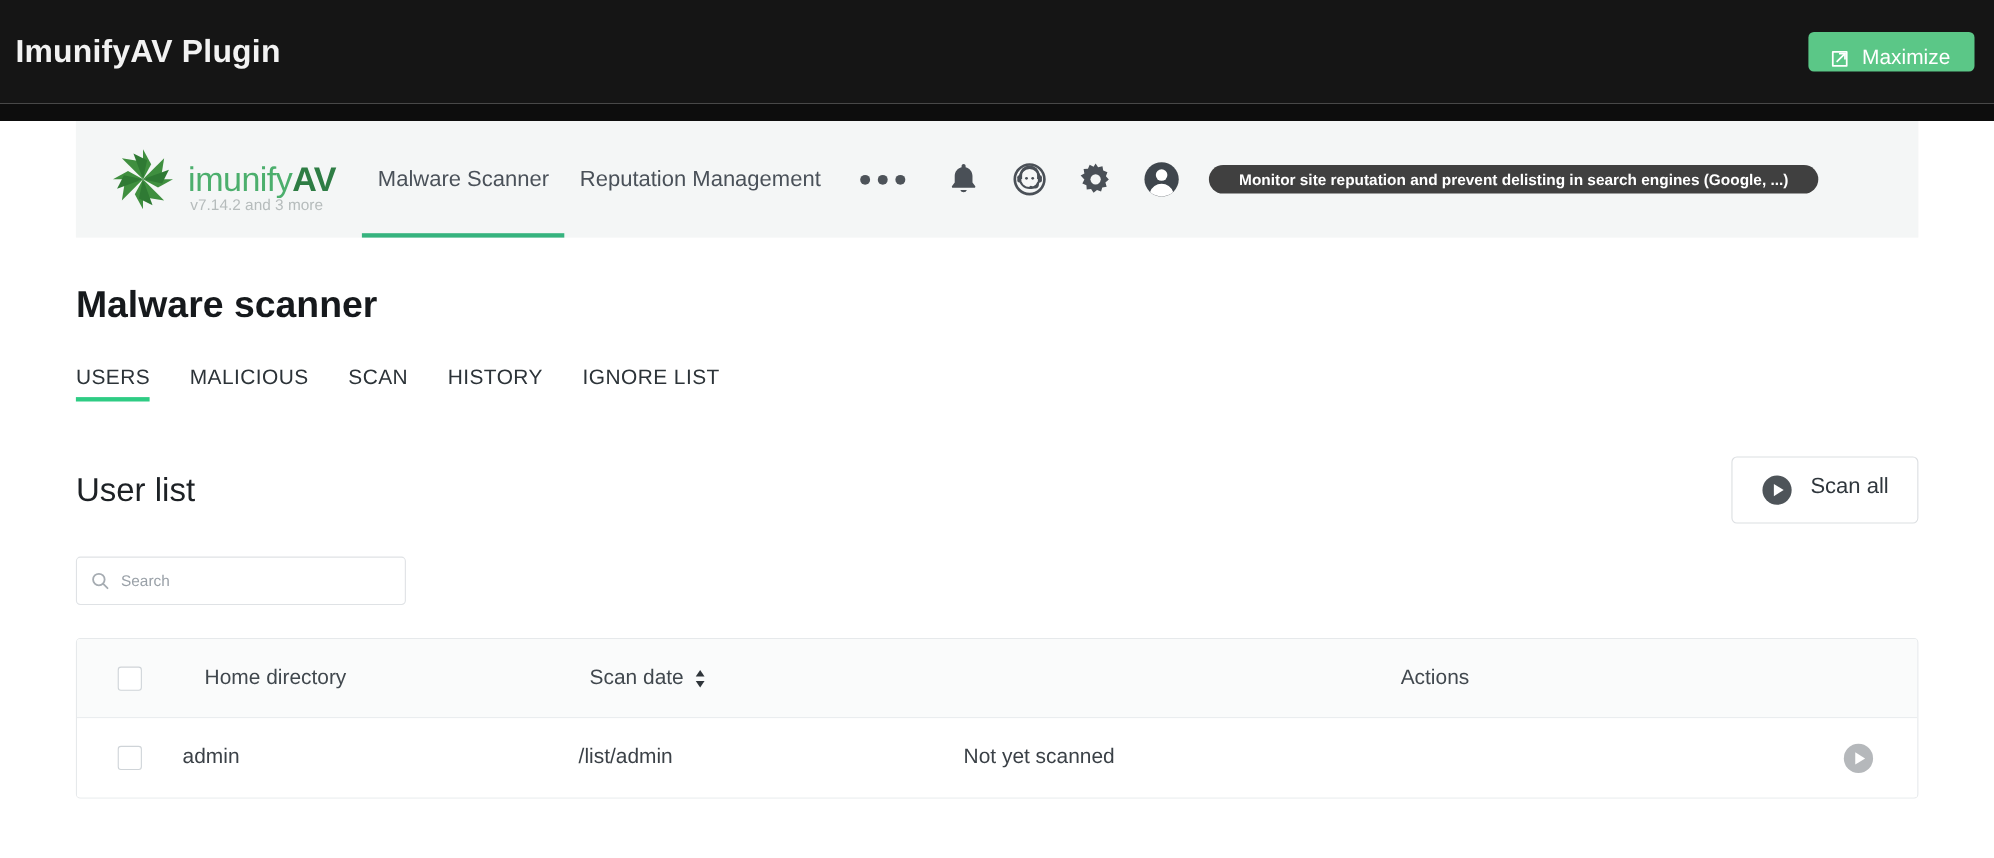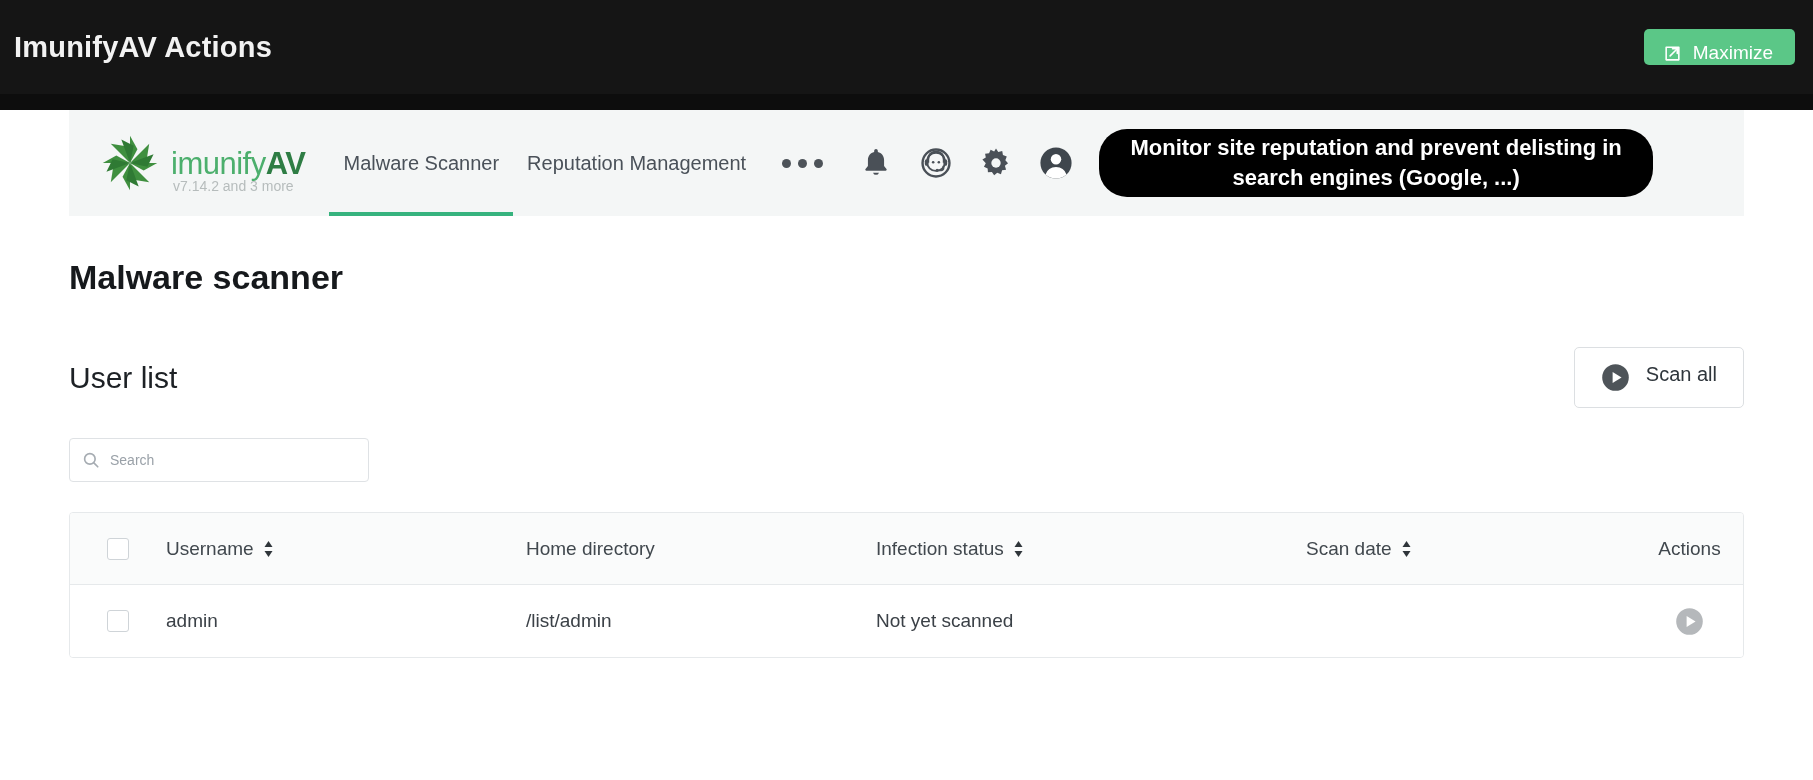--- a/index.html
+++ b/index.html
@@ -99,25 +99,25 @@
     display: flex; align-items: center; gap: 7px;
     padding: 0 22px; cursor: pointer;
   }
   .nav-more span { width: 9px; height: 9px; border-radius: 50%; background: #4d5359; display: block; }
 
   .icon-row { display: flex; align-items: center; gap: 26px; margin-left: 14px; }
   .hdr-icon { width: 34px; height: 34px; display: block; cursor: pointer; }
 
   .promo {
     margin-left: 26px;
-    background: #000000;
+    background: #404040;
     border-radius: 28px;
     color: #fff;
     font-weight: 700;
-    font-size: 22px;
+    font-size: 14px;
     line-height: 1.35;
     text-align: center;
     padding: 4px 26px;
     width: 554px;
     cursor: pointer;
   }
 
   
   .content { padding: 0 69px; }
   .page-title {
@@ -225,21 +225,21 @@
     display: block;
     cursor: pointer;
   }
   .sorter { width: 11px; height: 18px; display: block; }
   .play-grey { width: 29px; height: 29px; display: block; cursor: pointer; }
 </style>
 </head>
 <body>
 
 <div class="topbar">
-  <div class="topbar-title">ImunifyAV Actions</div>
+  <div class="topbar-title">ImunifyAV Plugin</div>
   <button class="maximize-btn">
     <span>
       <svg class="maximize-icon" viewBox="0 0 24 24" fill="none" stroke="#ffffff" stroke-width="2" stroke-linecap="round" stroke-linejoin="round">
         <path d="M4 4 H20 V20 H4 Z"></path>
         <path d="M9 15 L18 6"></path>
         <path d="M12 6 H18 V12"></path>
       </svg>
     </span>
     <span>Maximize</span>
   </button>
@@ -324,20 +324,27 @@
       </span>
     </div>
 
     <div class="promo">Monitor site reputation and prevent delisting in search engines (Google, ...)</div>
   </div>
 
   <div class="content">
 
     <div class="page-title">Malware scanner</div>
 
+    <div class="tabs">
+      <div class="tab active">USERS</div>
+      <div class="tab">MALICIOUS</div>
+      <div class="tab">SCAN</div>
+      <div class="tab">HISTORY</div>
+      <div class="tab">IGNORE LIST</div>
+    </div>
 
     <div class="section-head">
       <div class="section-title">User list</div>
       <button class="scan-all-btn">
         <span>
           <svg class="play-dark" viewBox="0 0 24 24">
             <circle cx="12" cy="12" r="11" fill="#4e5459"></circle>
             <path d="M9.6 7.4 L17 12 L9.6 16.6 Z" fill="#ffffff"></path>
           </svg>
         </span>
@@ -354,40 +361,22 @@
       </span>
       <input type="text" placeholder="Search" style="">
     </div>
 
     <div class="table">
 
       <div class="trow thead">
         <div class="c-check">
           <span class="cb"></span>
         </div>
-        <div class="c-user th">
-          <span>Username</span>
-          <span>
-            <svg class="sorter" viewBox="0 0 10 18" fill="#2f353a">
-              <path d="M5 1 L9 7 H1 Z"></path>
-                <path d="M5 17 L1 11 H9 Z"></path>
-            </svg>
-          </span>
-        </div>
         <div class="c-home th">
           <span>Home directory</span>
-        </div>
-        <div class="c-status th">
-          <span>Infection status</span>
-          <span>
-            <svg class="sorter" viewBox="0 0 10 18" fill="#2f353a">
-              <path d="M5 1 L9 7 H1 Z"></path>
-                <path d="M5 17 L1 11 H9 Z"></path>
-            </svg>
-          </span>
         </div>
         <div class="c-date th">
           <span>Scan date</span>
           <span>
             <svg class="sorter" viewBox="0 0 10 18" fill="#2f353a">
               <path d="M5 1 L9 7 H1 Z"></path>
                 <path d="M5 17 L1 11 H9 Z"></path>
             </svg>
           </span>
         </div>

